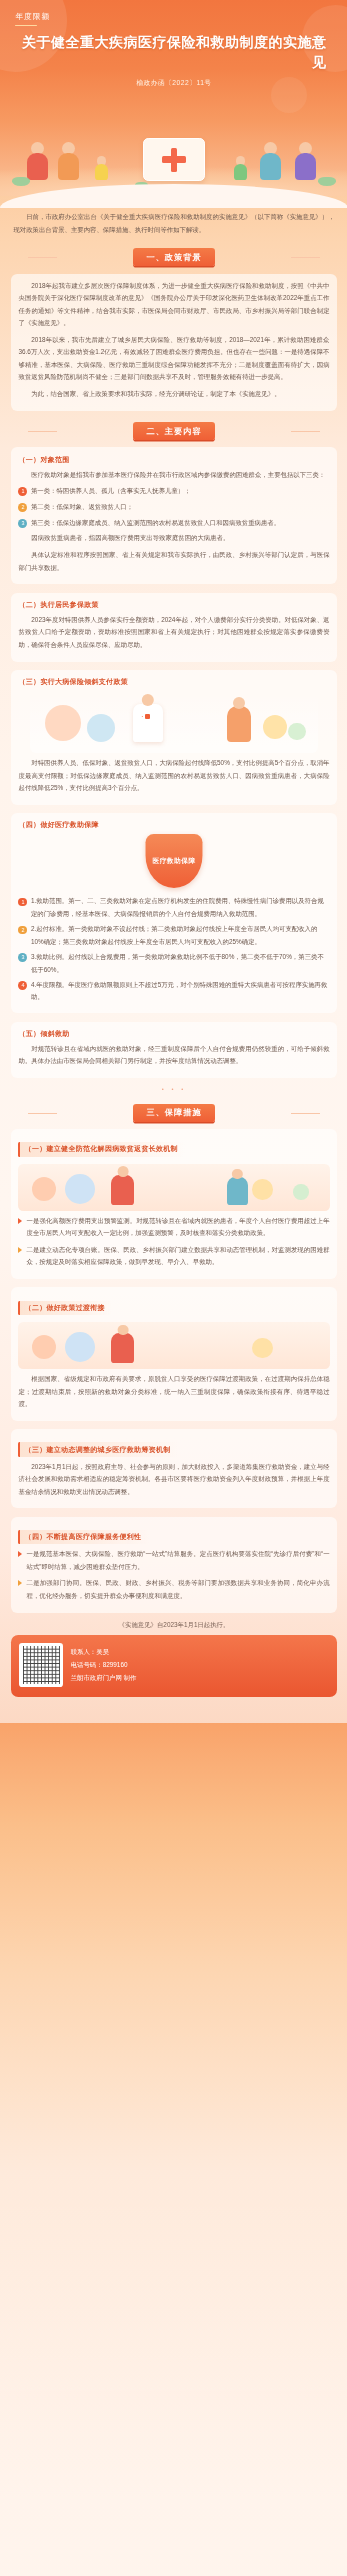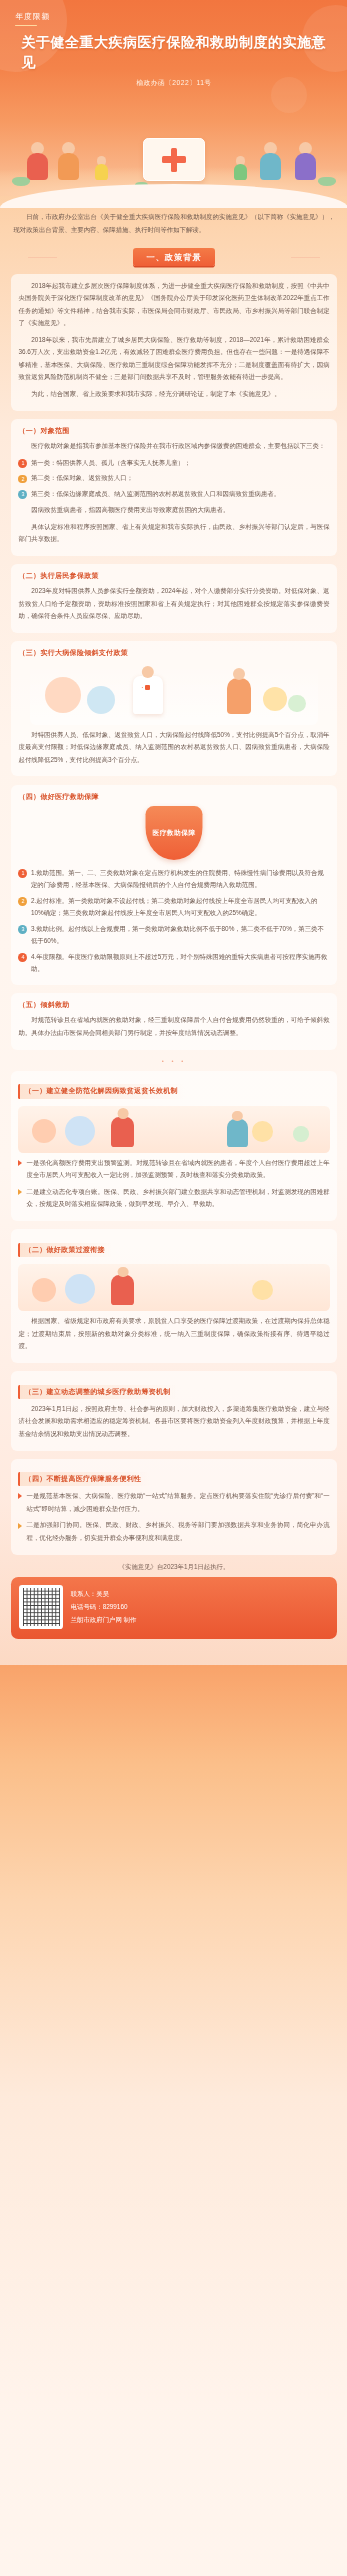--- a/index.html
+++ b/index.html
@@ -31,21 +31,21 @@
     color:#fff;
     font-size:7.7px;
     letter-spacing:1px;
     padding-left:1px;
   }
   .tag-policy::after{
     content:""; display:block; height:1.5px; width:21.6px; background:#ffd9a0; margin-top:2.6px; border-radius:1px;
   }
   .hero-title {
     position:relative;
-    text-align:left;
+    text-align:right;
     color:#ffffff;
     font-size:14px;
     font-weight:bold;
     line-height:1.45;
     letter-spacing:0.5px;
     text-shadow:0 1px 2.1px rgba(180,70,20,0.35);
     padding:0 21.6px;
   }
   .hero-sub {
     position:relative;
@@ -320,20 +320,23 @@
 
     <div class="sec-title">
       <span class="ribbon">一、政策背景</span>
     </div>
     <div class="block">
       <p class="para">2018年起我市建立多层次医疗保障制度体系，为进一步健全重大疾病医疗保险和救助制度，按照《中共中央国务院关于深化医疗保障制度改革的意见》《国务院办公厅关于印发深化医药卫生体制改革2022年重点工作任务的通知》等文件精神，结合我市实际，市医保局会同市财政厅、市民政局、市乡村振兴局等部门联合制定了《实施意见》。</p>
       <p class="para">2018年以来，我市先后建立了城乡居民大病保险、医疗救助等制度，2018—2021年，累计救助困难群众36.6万人次，支出救助资金1.2亿元，有效减轻了困难群众医疗费用负担。但也存在一些问题：一是待遇保障不够精准，基本医保、大病保险、医疗救助三重制度综合保障功能发挥不充分；二是制度覆盖面有待扩大，因病致贫返贫风险防范机制尚不健全；三是部门间数据共享不及时，管理服务效能有待进一步提高。</p>
       <p class="para">为此，结合国家、省上政策要求和我市实际，经充分调研论证，制定了本《实施意见》。</p>
     </div>
 
+    <div class="sec-title">
+      <span class="ribbon">二、主要内容</span>
+    </div>
 
     <div class="block">
       <div class="sub-h lead">（一）对象范围</div>
       <p class="para">医疗救助对象是指我市参加基本医疗保险并在我市行政区域内参保缴费的困难群众，主要包括以下三类：</p>
       <div class="num-list">
         <div class="num-item">
           <span class="num-badge">1</span>
           <span>第一类：特困供养人员、孤儿（含事实无人抚养儿童）；</span>
         </div>
         <div class="num-item">
@@ -394,20 +397,23 @@
       </div>
     </div>
 
     <div class="block">
       <div class="sub-h lead">（五）倾斜救助</div>
       <p class="para">对规范转诊且在省域内就医的救助对象，经三重制度保障后个人自付合规费用仍然较重的，可给予倾斜救助。具体办法由市医保局会同相关部门另行制定，并按年度结算情况动态调整。</p>
     </div>
 
     <div class="divider-dot">• • •</div>
 
+    <div class="sec-title">
+      <span class="ribbon">三、保障措施</span>
+    </div>
 
     <div class="block">
       <div class="sub-h boxed">（一）建立健全防范化解因病致贫返贫长效机制</div>
       <div class="inline-art">
         <div class="sh ia1"></div>
         <div class="sh ia2"></div>
         <div class="sh ia3"></div>
         <div class="sh ia4"></div>
         <div class="ia-person"></div>
         <div class="ia-person2"></div>

